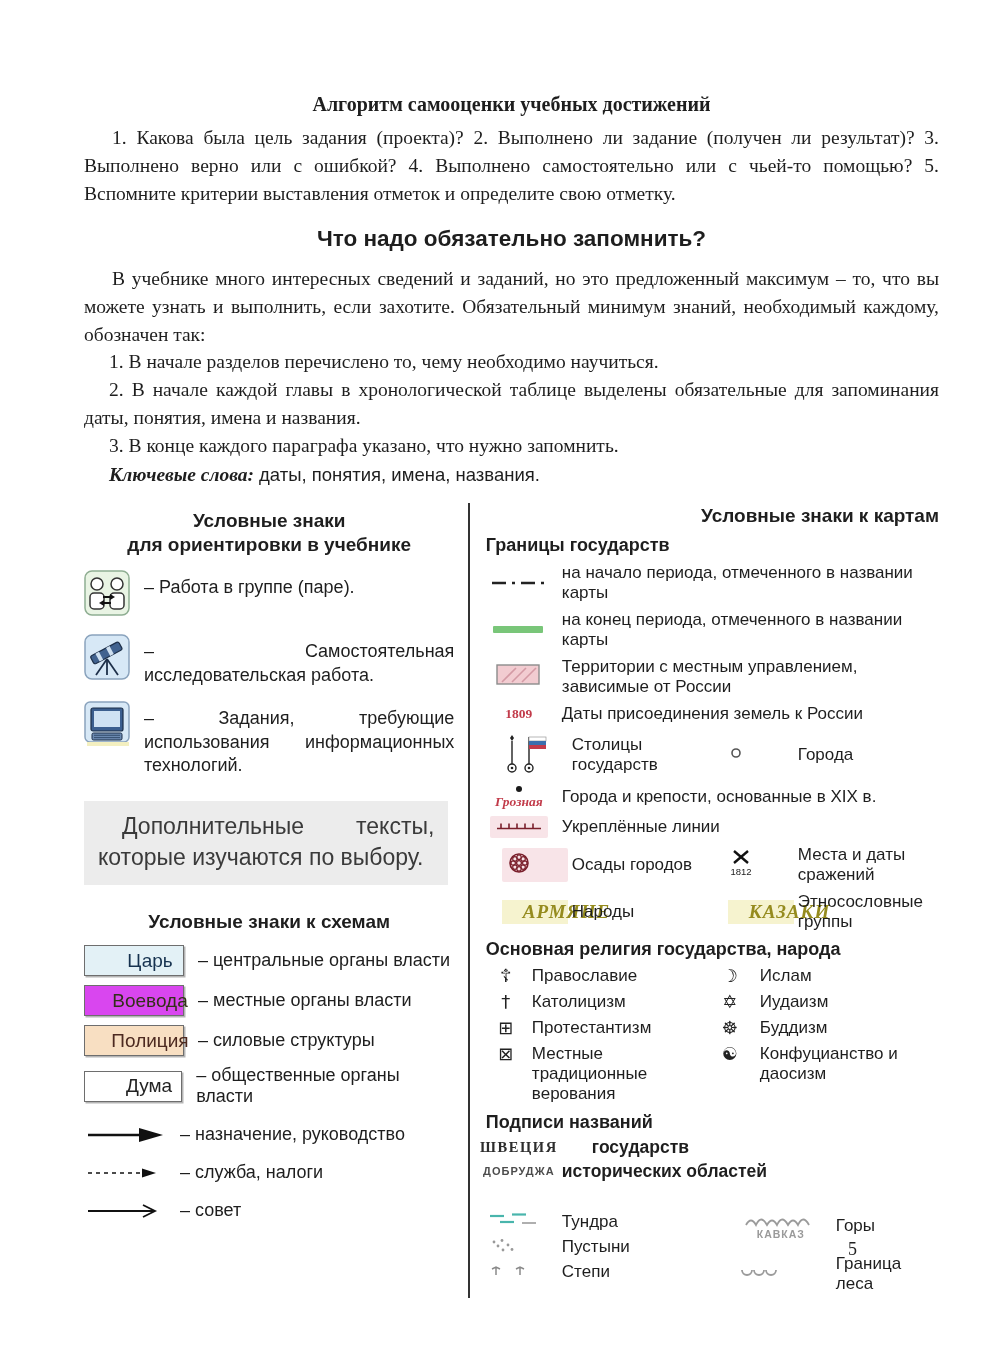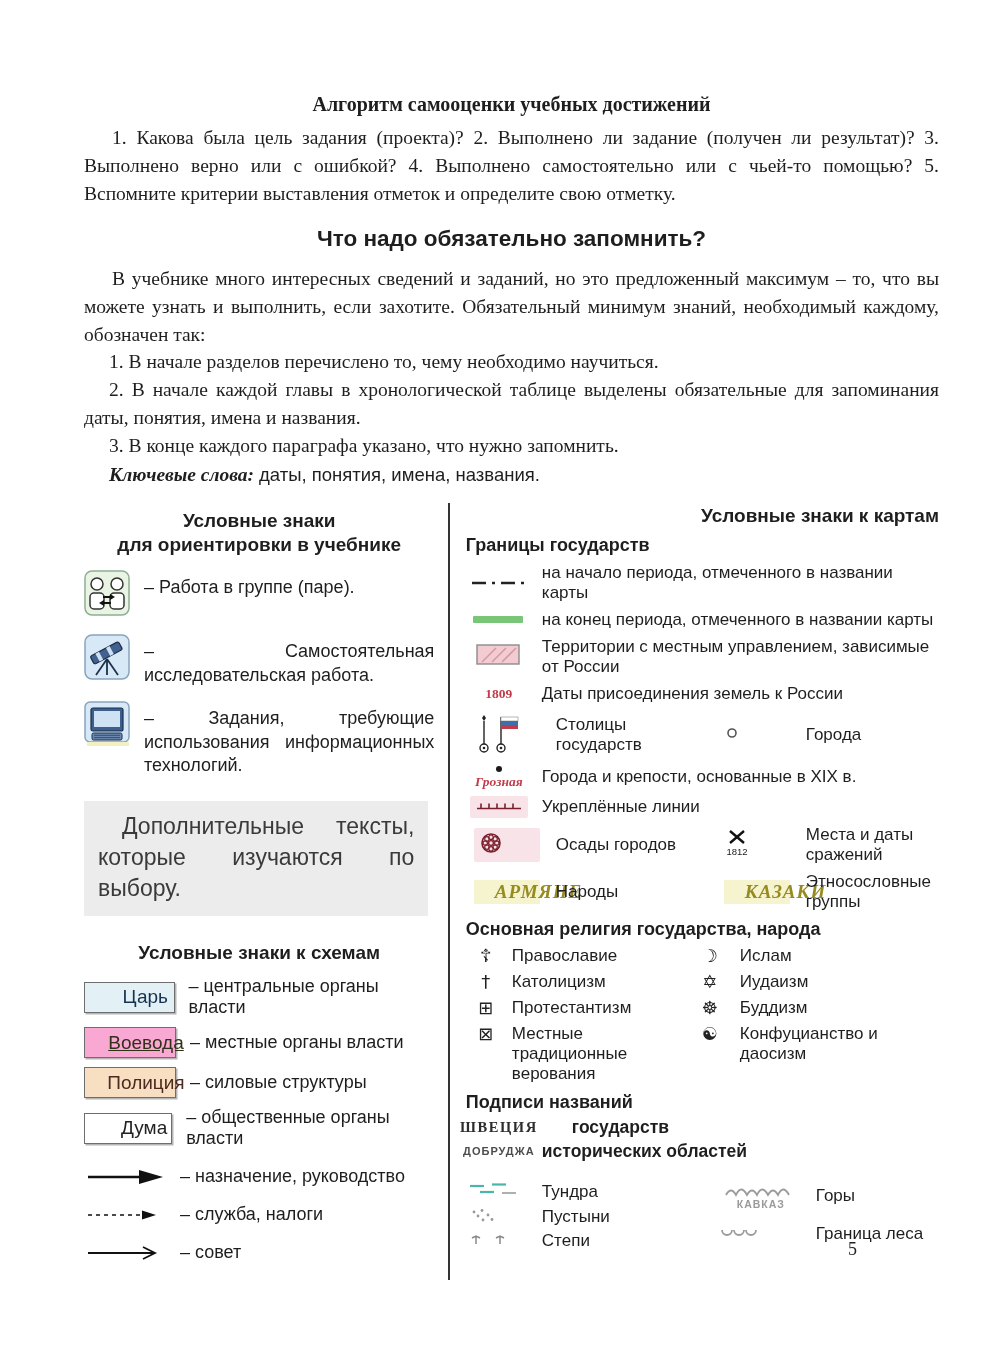--- a/index.html
+++ b/index.html
@@ -28,48 +28,48 @@
   .divider{width:1.5px;background:#333;flex:0 0 1.5px;}
   .col-right{flex:1;padding-left:16px;box-sizing:border-box;}
   .leg-h{font-weight:bold;font-size:19px;text-align:center;line-height:1.25;margin:6px 0 10px 0;}
   
   .ll-item{display:flex;align-items:flex-start;gap:14px;margin:14px 0;}
   .ll-item .icon{flex:0 0 46px;}
   .ll-label{font-size:18px;line-height:1.3;text-align:justify;padding-top:6px;}
   .opt-box{background:#ececec;margin:24px 6px 0 0;padding:10px 14px 12px 14px;font-size:23px;line-height:1.35;text-align:justify;text-indent:24px;color:#3a3a3a;}
   .schemes-h{font-weight:bold;font-size:19px;text-align:center;margin:26px 0 12px 0;}
   .scheme-row{display:flex;align-items:center;gap:14px;margin:9px 0;}
-  .scheme-box{width:92px;height:31px;border:1.6px solid #6e6e6e;box-shadow:1.5px 1.5px 0 #b5b5b5;display:flex;align-items:center;justify-content:center;font-size:19px;box-sizing:border-box;padding-left:32px;}
+  .scheme-box{width:100px;height:31px;border:1.6px solid #6e6e6e;box-shadow:1.5px 1.5px 0 #b5b5b5;display:flex;align-items:center;justify-content:center;font-size:19px;box-sizing:border-box;padding-left:32px;}
   .sb-tsar{background:#e3f1f6;color:#16324f;}
-  .sb-voevoda{background:#f9a8d4;color:#333018;text-decoration:underline;}
+  .sb-voevoda{background:#d946ef;color:#333018;}
   .sb-policia{background:#f8dfc2;color:#4d2a20;}
   .sb-duma{background:#ffffff;color:#222;}
   .scheme-desc{font-size:18px;}
   .arrow-row{display:flex;align-items:center;gap:10px;margin:17px 0;}
   .arrow-row svg{flex:0 0 86px;}
   .arrow-label{font-size:18px;}
   
   .map-title{font-weight:bold;font-size:19px;text-align:right;margin:2px 0 8px 0;}
   .map-sub{font-weight:bold;font-size:18px;margin:6px 0 4px 0;}
   .mrow{display:grid;grid-template-columns:66px 1fr;align-items:center;column-gap:10px;margin:7px 0;}
   .mrow .msym{justify-self:center;text-align:center;}
-  .mrow4{display:grid;grid-template-columns:66px 152px 66px 1fr;align-items:center;column-gap:16px;margin:7px 8px;}
+  .mrow4{display:grid;grid-template-columns:66px 152px 66px 1fr;align-items:center;column-gap:4px;margin:7px 16px;}
   .mlabel{font-size:17px;line-height:1.18;}
   .mlabel.b{font-weight:bold;font-size:17.5px;}
   .red-year{color:#c23b4a;font-size:13.5px;font-weight:bold;font-family:"Liberation Serif",serif;}
   .grozny-wrap{display:flex;flex-direction:column;align-items:center;line-height:1;}
   .grozny-dot{width:6px;height:6px;border-radius:50%;background:#1a1a1a;margin-bottom:3px;}
   .grozny-name{color:#c23b4a;font-style:italic;font-weight:bold;font-size:13.5px;font-family:"Liberation Serif",serif;}
   .pink-strip{background:#f8e4e8;padding:2px 4px;border-radius:2px;}
   .ethno{font-style:italic;font-weight:bold;font-size:19px;letter-spacing:1px;color:#958b1e;background:#f6f3cf;padding:1px 21px;font-family:"Liberation Serif",serif;}
   .rel-grid{display:grid;grid-template-columns:40px 168px 48px 1fr;row-gap:6px;column-gap:6px;align-items:start;margin:6px 0 8px 0;}
   .rel-glyph{font-family:"DejaVu Sans",sans-serif;font-size:18px;text-align:center;line-height:1.1;color:#222;}
   .name-caps{font-family:"Liberation Serif",serif;font-weight:bold;letter-spacing:1.6px;font-size:14.5px;color:#2d2d2d;}
   .name-caps-sm{font-size:11px;font-weight:bold;letter-spacing:1px;color:#4c4c4c;}
-  .nature-wrap{display:flex;margin-top:16px;}
+  .nature-wrap{display:flex;margin-top:26px;}
   .nat-left{flex:0 0 250px;}
   .nat-right{flex:1;}
   .nat-row{display:grid;grid-template-columns:66px 1fr;align-items:center;column-gap:10px;margin:4px 0;}
   .mount-sym{display:flex;flex-direction:column;align-items:center;line-height:1;}
   .kavkaz-label{font-size:10.5px;letter-spacing:1px;color:#9a9a9a;font-weight:bold;}
   .page-number{position:absolute;right:140px;bottom:98px;font-family:"Liberation Serif",serif;font-size:18px;color:#222;}
 </style>
 </head>
 <body>
 

